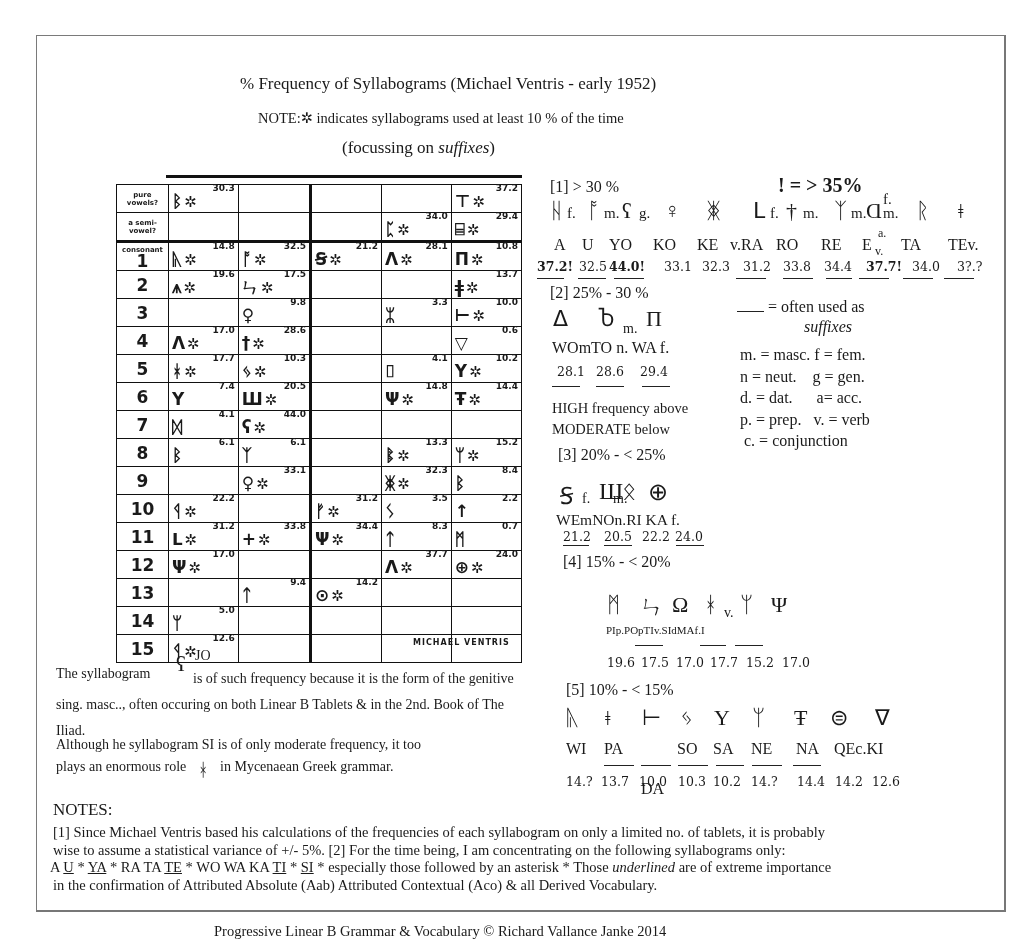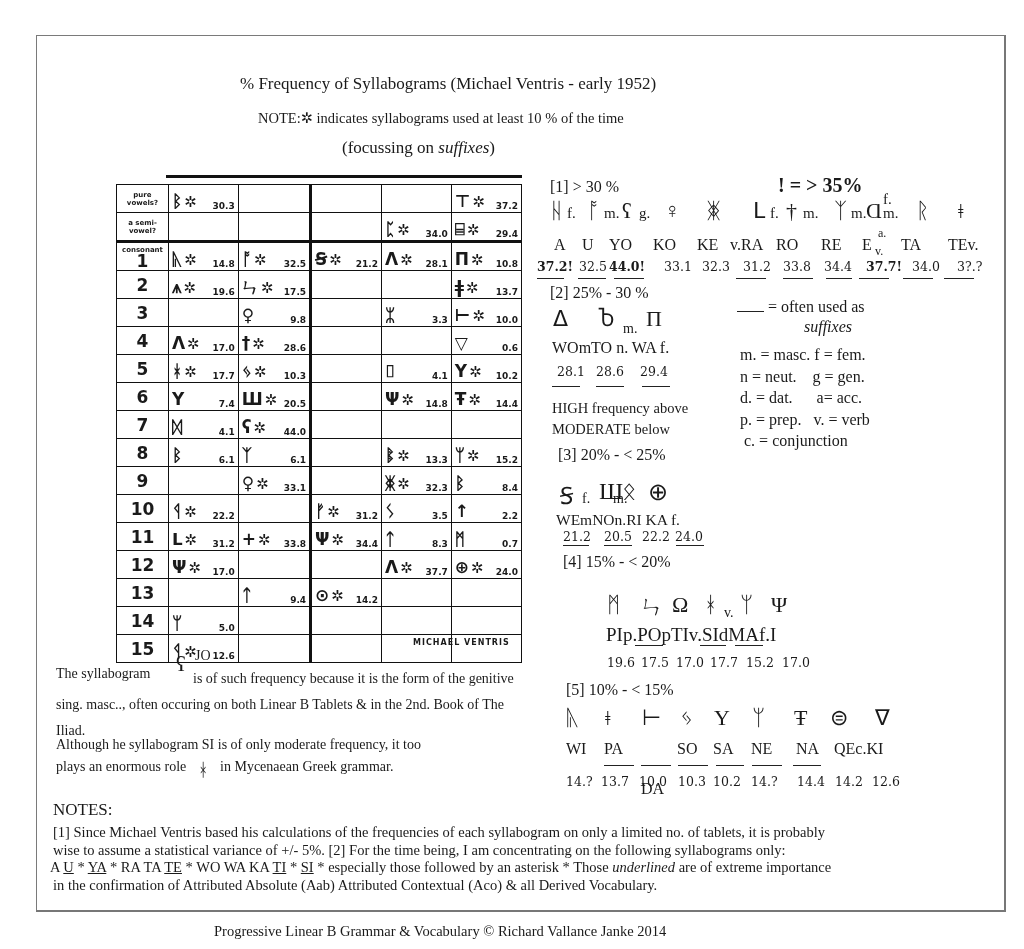--- a/index.html
+++ b/index.html
@@ -19,21 +19,21 @@
                   font-family:"DejaVu Sans","Liberation Sans",sans-serif; }
   table.ventris td { border:1.6px solid #111; height:27px; padding:0 3px; vertical-align:middle; position:relative; }
   table.ventris td.rh { width:46px; text-align:center; font-weight:bold; font-size:17px; }
   table.ventris td.rh.small { font-size:7px; line-height:8px; font-weight:bold; }
   table.ventris td.c { width:66px; }
   table.ventris td.thick-l { border-left:3px solid #111; }
   table.ventris tr.thick-b td { border-bottom:3px solid #111; }
   .cell { display:flex; align-items:flex-end; justify-content:space-between; height:25px; }
   .glyph { font-size:17px; line-height:20px; font-weight:bold; }
   .star { font-size:15px; font-weight:bold; margin-left:2px; }
-  .val { font-size:9px; font-weight:bold; margin-left:auto; padding-bottom:0; }
+  .val { font-size:9px; font-weight:bold; margin-left:auto; padding-bottom:18px; }
   .sig { left:413px; top:638px; font-size:8px; font-weight:bold; letter-spacing:1px; font-family:"DejaVu Sans",sans-serif; }
 
   
   .rc { font-family:"Liberation Serif",serif; }
   .sec { font-size:16px; }
   .lab { position:absolute; font-size:16px; font-family:"Liberation Serif",serif; }
   .num { position:absolute; font-size:12.5px; font-family:"DejaVu Serif",serif; }
   .num.b { font-weight:bold; }
   .ul { position:absolute; height:1px; background:#222; }
   .legend { position:absolute; font-size:16px; font-family:"Liberation Serif",serif; line-height:21.5px; }
@@ -608,21 +608,21 @@
 
 <div id="g4glyphs">
     <div class="abs rc" style="left: 607px; top: 592px;;font-size:22px">ᛗ</div>
     <div class="abs rc" style="left: 641px; top: 592px;;font-size:22px">ㄣ</div>
     <div class="abs rc" style="left: 672px; top: 592px;;font-size:22px">Ω</div>
     <div class="abs rc" style="left: 704px; top: 592px;;font-size:22px">ᚼ</div>
     <div class="abs rc" style="left: 740px; top: 592px;;font-size:22px">ᛘ</div>
     <div class="abs rc" style="left: 771px; top: 592px;;font-size:22px">Ψ</div>
     <div class="abs rc" style="left: 724px; top: 605px; font-size: 14px;">v.</div>
   </div>
-<div class="abs rc" style="left:606px;top:624px;font-size:19px;">PIp.POpTIv.SIdMAf.I</div>
+<div class="abs rc" style="left:606px;top:624px;font-size:11px;">PIp.POpTIv.SIdMAf.I</div>
 <div id="g4vals">
     <div class="abs num" style="left: 607px; top: 655px;">19.6</div>
     <div class="abs num" style="left: 641px; top: 655px;">17.5</div>
     <div class="abs num" style="left: 676px; top: 655px;">17.0</div>
     <div class="abs num" style="left: 710px; top: 655px;">17.7</div>
     <div class="abs num" style="left: 746px; top: 655px;">15.2</div>
     <div class="abs num" style="left: 782px; top: 655px;">17.0</div>
     <div class="ul" style="left: 635px; top: 645px; width: 28px;"></div>
     <div class="ul" style="left: 700px; top: 645px; width: 26px;"></div>
     <div class="ul" style="left: 735px; top: 645px; width: 28px;"></div>

